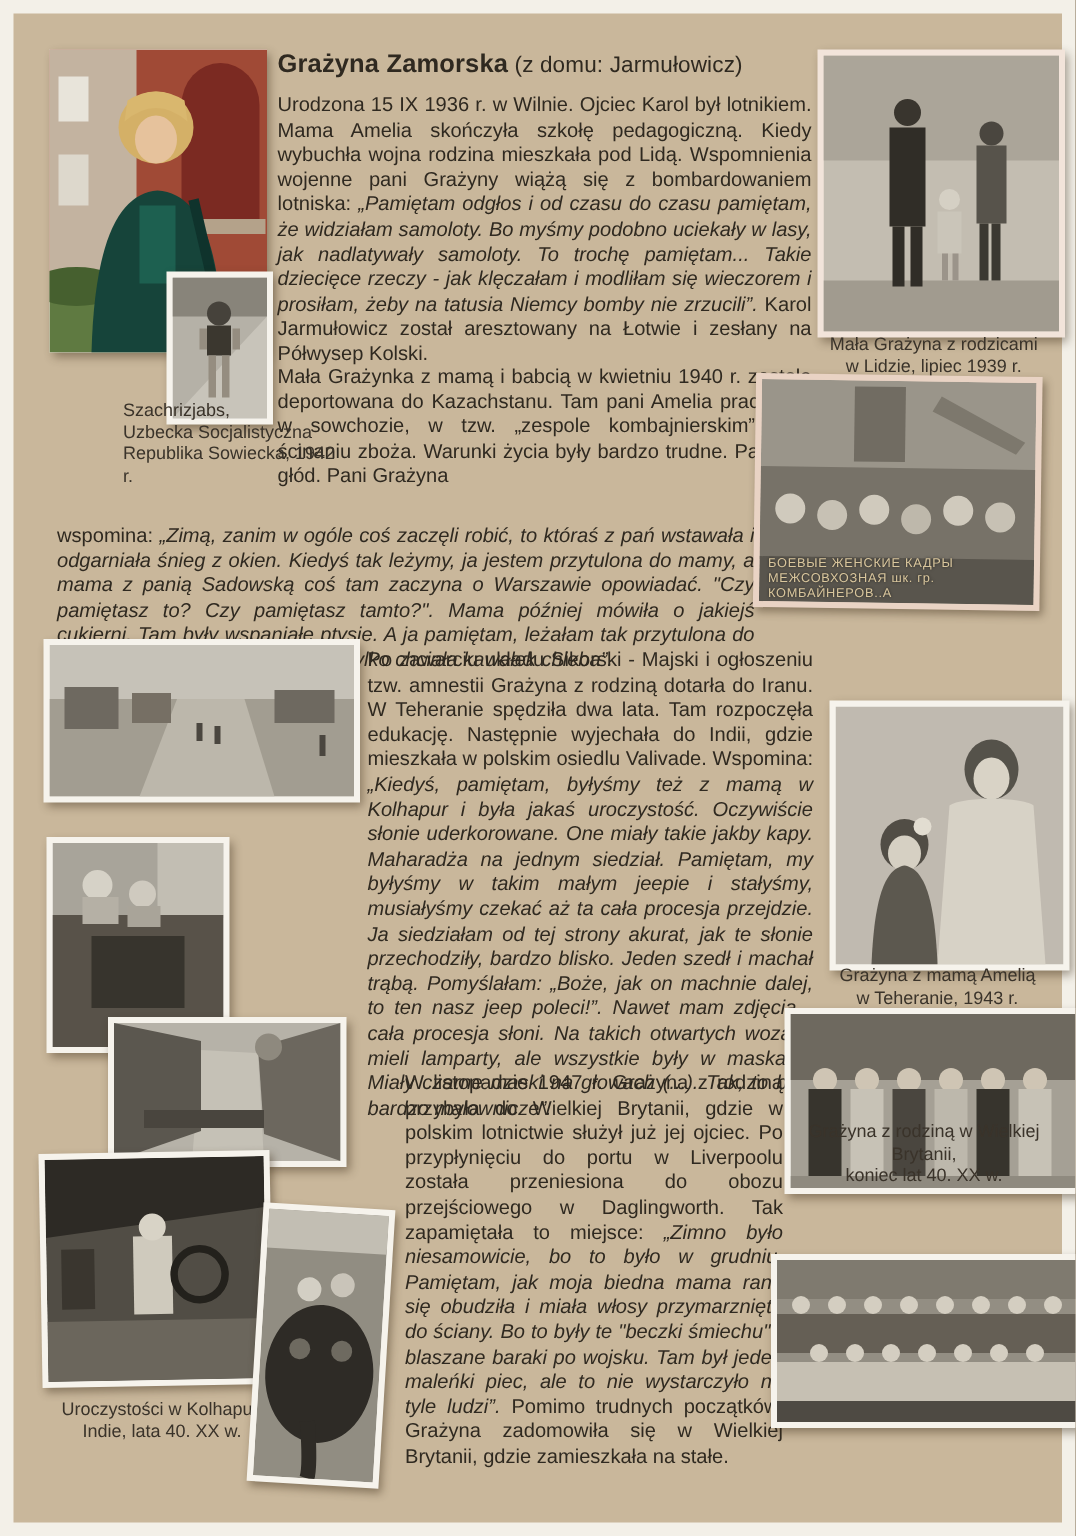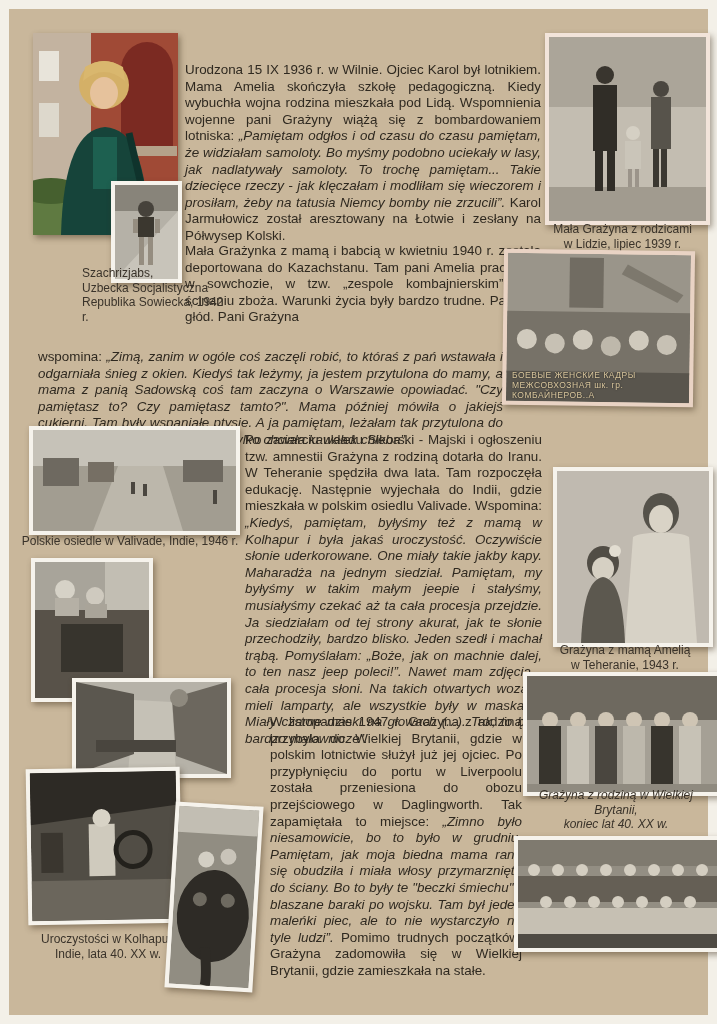--- a/index.html
+++ b/index.html
@@ -35,20 +35,23 @@
     position:absolute; font-size:8.5px; line-height:10px;
     color:#d9c69d; letter-spacing:0.5px; white-space:pre-line;
     text-shadow:0 0 2px rgba(0,0,0,0.6);
   }
 </style>
 </head>
 <body>
 
 <div class="page">
 
+  <div class="abs title" style="left:185px; top:33px; width:360px;">
+    <span>Grażyna Zamorska</span><span class="sub"> (z domu: Jarmułowicz)</span>
+  </div>
 
   <div class="abs para" style="left:185px; top:62px; width:356px;">
     <span>Urodzona 15 IX 1936 r. w Wilnie. Ojciec Karol był lotnikiem. Mama Amelia skończyła szkołę pedagogiczną. Kiedy wybuchła wojna rodzina mieszkała pod Lidą. Wspomnienia wojenne pani Grażyny wiążą się z bombardowaniem lotniska: </span><span class="q">„Pamiętam odgłos i od czasu do czasu pamiętam, że widziałam samoloty. Bo myśmy podobno uciekały w lasy, jak nadlatywały samoloty. To trochę pamiętam... Takie dziecięce rzeczy - jak klęczałam i modliłam się wieczorem i prosiłam, żeby na tatusia Niemcy bomby nie zrzucili”.</span><span> Karol Jarmułowicz został aresztowany na Łotwie i zesłany na Półwysep Kolski.</span>
   </div>
 
   <div class="abs para" style="left:185px; top:243px; width:356px;">
     <span>Mała Grażynka z mamą i babcią w kwietniu 1940 r. została deportowana do Kazachstanu. Tam pani Amelia pracowała w sowchozie, w tzw. „zespole kombajnierskim” przy ścinaniu zboża. Warunki życia były bardzo trudne. Panował głód. Pani Grażyna</span>
   </div>
 
   <div class="abs para" style="left:38px; top:349px; width:465px;">
@@ -106,21 +109,20 @@
       <rect y="36" width="203" height="65" fill="#a29d91"></rect>
       <polygon points="85,36 130,36 150,101 60,101" fill="#bcb7ab"></polygon>
       <rect x="10" y="28" width="36" height="28" fill="#6e6960"></rect>
       <rect x="55" y="32" width="26" height="20" fill="#766f64"></rect>
       <rect x="150" y="30" width="40" height="22" fill="#6e6960"></rect>
       <rect x="98" y="52" width="4" height="12" fill="#4a463f"></rect>
       <rect x="110" y="54" width="4" height="12" fill="#4a463f"></rect>
       <rect x="180" y="60" width="4" height="14" fill="#4a463f"></rect>
     </svg>
   </div>
-  <div class="abs caption cap-center" style="left:20px; top:534px; width:220px;">Polskie osiedle w Valivade, Indie, 1946 r.</div>
 
   <div class="photo" style="left:31px; top:558px; width:114px; height:136px;">
     <svg class="inner" viewBox="0 0 114 136" preserveAspectRatio="none" width="114" height="136">
       <rect width="114" height="136" fill="#a8a49a"></rect>
       <rect x="70" width="44" height="50" fill="#c2beb3"></rect>
       <rect y="48" width="114" height="88" fill="#585249"></rect>
       <rect x="26" y="62" width="62" height="48" fill="#37342d"></rect>
       <circle cx="30" cy="28" r="10" fill="#d6d2c7"></circle>
       <circle cx="60" cy="34" r="9" fill="#cfcabf"></circle>
       <rect x="20" y="36" width="24" height="18" fill="#b5b0a5"></rect>
@@ -233,21 +235,21 @@
         <rect x="68" y="50" width="22" height="58" fill="#4a463f"></rect>
       <circle cx="107" cy="44" r="8" fill="#cfc5b4"></circle>
         <rect x="96" y="50" width="22" height="58" fill="#bdb8ac"></rect>
       <circle cx="135" cy="44" r="8" fill="#cfc5b4"></circle>
         <rect x="124" y="50" width="22" height="58" fill="#37342d"></rect>
       <circle cx="163" cy="44" r="8" fill="#cfc5b4"></circle>
         <rect x="152" y="50" width="22" height="58" fill="#c7c2b6"></rect>
       <rect y="108" width="190" height="8" fill="#8f8a7f"></rect>
     </svg>
   </div>
-  <div class="abs caption cap-center" style="left:518px; top:788px; width:196px;font-style:italic;">Grażyna z rodziną w Wielkiej Brytanii,
+  <div class="abs caption cap-center" style="left:518px; top:747px; width:196px;">Grażyna z rodziną w Wielkiej Brytanii,
 koniec lat 40. XX w.</div>
 
   <div class="photo" style="left:514px; top:836px; width:200px; height:108px;">
     <svg class="inner" viewBox="0 0 200 108" preserveAspectRatio="none" width="200" height="108">
       <rect width="200" height="108" fill="#938e83"></rect>
       <rect width="200" height="26" fill="#7f7a6f"></rect>
       <circle cx="16" cy="30" r="6" fill="#d4cec1"></circle>
         <circle cx="40" cy="30" r="6" fill="#d4cec1"></circle>
         <circle cx="64" cy="30" r="6" fill="#d4cec1"></circle>
         <circle cx="88" cy="30" r="6" fill="#d4cec1"></circle>

